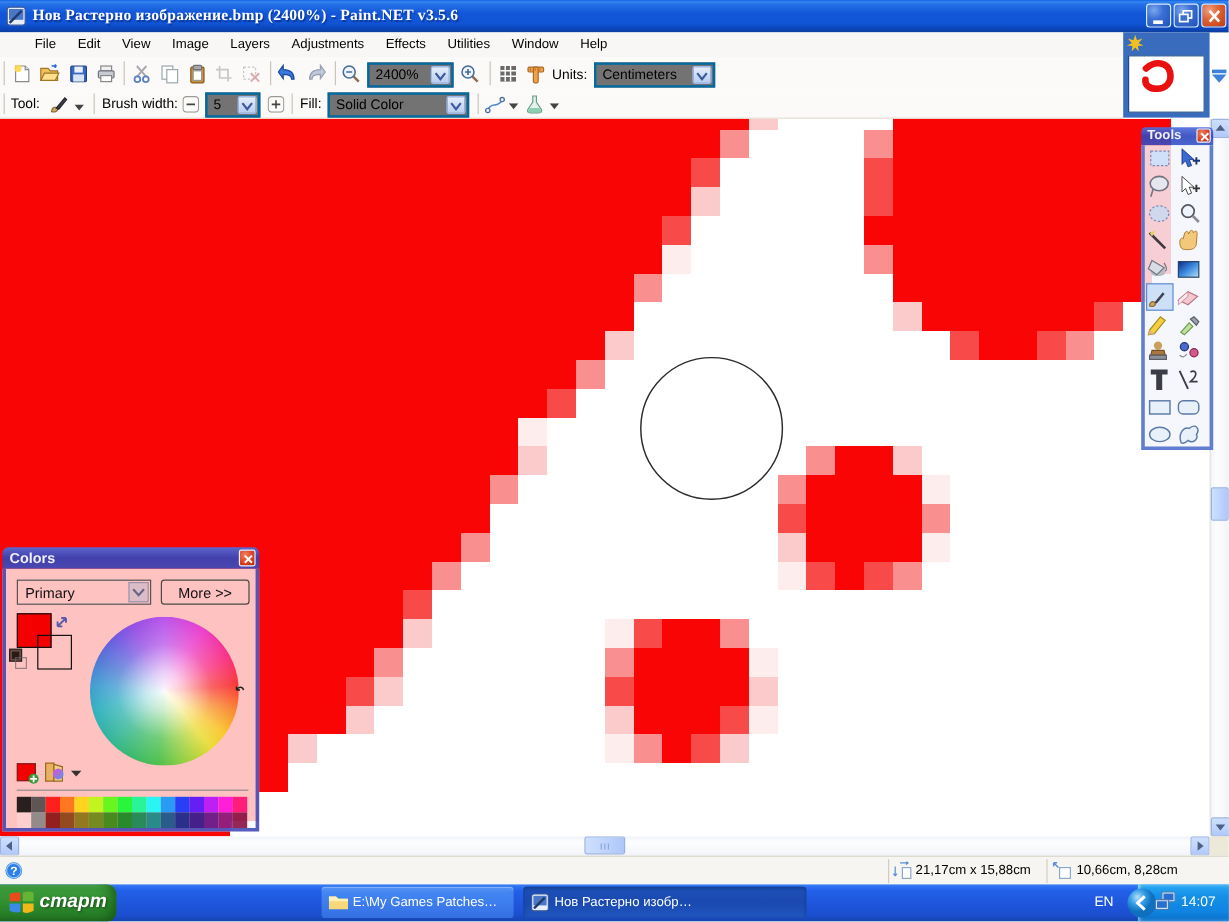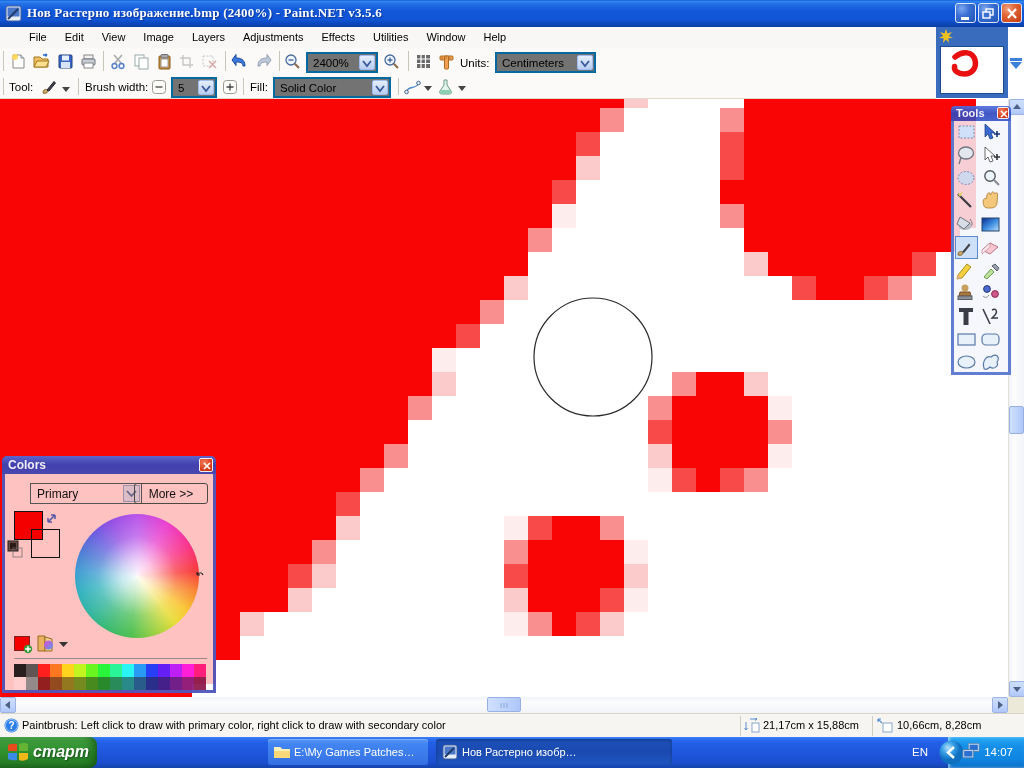--- a/index.html
+++ b/index.html
@@ -89,21 +89,21 @@
   background:radial-gradient(circle at 35% 30%,#f08060 0%,#dd4422 55%,#bb2200 100%); border:1px solid #f8f0ee; }
 #colorswin { left:2px; top:456px; width:214px; height:237px; }
 #colorswin .body { position:absolute; left:0; top:18px; right:0; bottom:0;
   background:rgba(255,251,250,0.77); border:3px solid rgba(58,65,180,0.85); border-top:none; }
 #toolswin { left:951px; top:106px; width:56px; height:269px; }
 #toolswin .body { position:absolute; left:0; top:15px; right:0; bottom:0;
   background:rgba(244,246,252,0.84); border:3px solid rgba(70,105,200,0.85); border-top:none; }
 #toolswin .fwin-title { height:15px; font-size:11px; border-radius:4px 4px 0 0;}
 #toolswin .fwin-x { width:12px; height:12px; top:1px; right:2px; }
 
-.cwcombo { position:absolute; border:1px solid #555; font-size:12px; color:#111;margin-left:16px; }
+.cwcombo { position:absolute; border:1px solid #555; font-size:12px; color:#111; }
 .cwbtn-arrow { position:absolute; right:1px; top:1px; bottom:1px; width:17px;
   background:rgba(190,185,205,0.55); border:1px solid rgba(120,115,150,0.6); }
 #morebtn { position:absolute; border:1px solid #4a4a42; border-radius:3px; font-size:12px; color:#111; text-align:center; }
 #wheel { position:absolute; left:73px; top:58px; width:124px; height:124px; border-radius:50%;
   background:
    radial-gradient(circle, rgba(255,255,255,0.96) 0%, rgba(255,255,255,0.75) 18%, rgba(255,255,255,0.3) 45%, rgba(255,255,255,0.05) 78%, rgba(255,255,255,0) 100%),
    conic-gradient(from 0deg, #b040e8 0deg, #e828c8 30deg, #f81878 60deg, #f82020 85deg, #f87818 105deg, #f8c018 125deg, #e8d820 140deg, #98cc28 160deg, #38b838 185deg, #20b060 210deg, #18ac90 230deg, #18a8b8 255deg, #2890cc 275deg, #3a68d0 295deg, #5848dc 315deg, #8838e0 335deg, #b040e8 360deg);
 }
 .swatch { position:absolute; }
 .pal { position:absolute; width:12px; height:13px; opacity:0.84; }
@@ -392,21 +392,20 @@
         </svg></div>
   </div>
   <div id="corner" class="abs"></div>
 
   <div id="statusbar" class="abs">
     <svg style="position:absolute;left:4px;top:4px" width="15" height="15" viewBox="0 0 15 15">
         <circle cx="7.5" cy="7.5" r="7" fill="#2a7fe8"></circle>
         <circle cx="7.5" cy="7.5" r="6" fill="none" stroke="#9cc4f4" stroke-width="1"></circle>
         <text x="7.5" y="11" font-size="10" font-weight="bold" fill="#fff" text-anchor="middle">?</text>
       </svg>
-    <div style="position:absolute;left:22px;top:5px">Paintbrush: Left click to draw with primary color, right click to draw with secondary color</div>
     <div style="position:absolute;left:740px;top:2px;width:1px;height:20px;background:#d0cdc0"></div>
     <svg style="position:absolute;left:744px;top:4px" width="16" height="16" viewBox="0 0 16 16">
         <path d="M6 1 L13 1 M13 1 L11 0 M13 1 L11 2.5" stroke="#5a8fd0" stroke-width="1" fill="none"></path>
         <rect x="8" y="5" width="7" height="9" fill="#fff" stroke="#8aa8cc"></rect>
         <path d="M2 4 L2 12 M2 12 L0.5 10 M2 12 L3.5 10" stroke="#5a8fd0" stroke-width="1" fill="none"></path>
       </svg>
     <div style="position:absolute;left:763px;top:5px">21,17cm x 15,88cm</div>
     <div style="position:absolute;left:872px;top:2px;width:1px;height:20px;background:#d0cdc0"></div>
     <svg style="position:absolute;left:877px;top:4px" width="16" height="16" viewBox="0 0 16 16">
         <rect x="6" y="5" width="9" height="9" fill="#fff" stroke="#8aa8cc"></rect>

